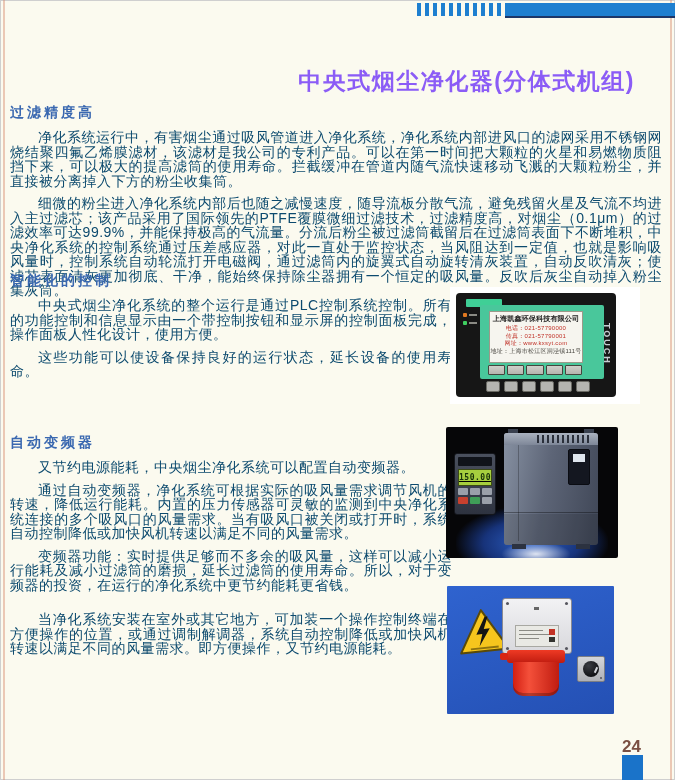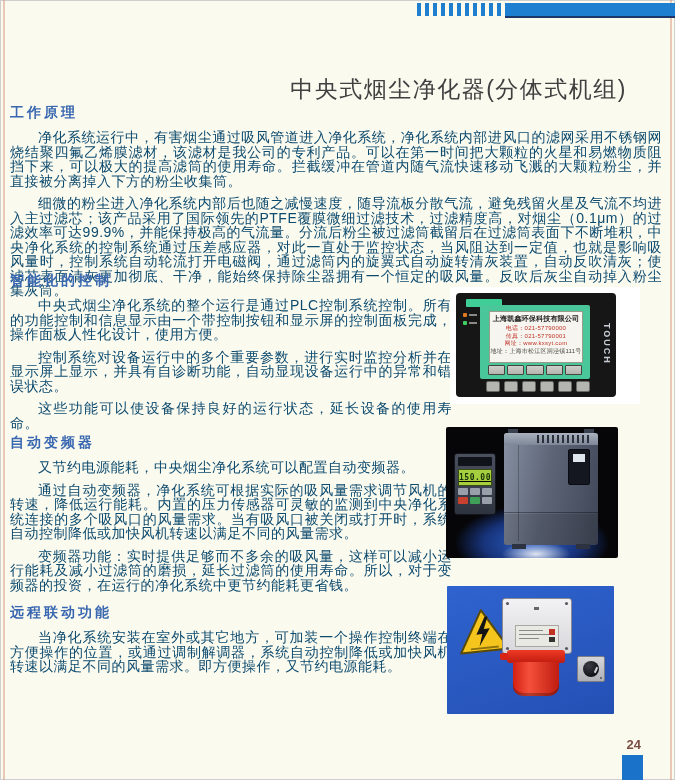--- a/index.html
+++ b/index.html
@@ -10,43 +10,43 @@
   .edge-left{left:3px;} .edge-right{right:3px;}
 
   
   .barcode{position:absolute;left:417px;top:3px;width:88px;height:13px;
            background:repeating-linear-gradient(90deg,#1e7fd0 0 4px,rgba(0,0,0,0) 4px 8px);}
   .topbar{position:absolute;left:505px;top:3px;width:170px;height:13px;background:#1e7fd0;
           border-bottom:2px solid #1c3668;}
   .logo{position:absolute;top:22px;right:56px;font-size:26px;font-weight:800;
         letter-spacing:4px;color:#2b2b33;}
   .logo .accent{color:#df3722;}
-  .title{position:absolute;top:62px;right:36px;margin:12px;font-size:23px;font-weight:normal;
-         letter-spacing:1.5px;color:#404040;}
+  .title{position:absolute;top:62px;right:36px;margin:4px;font-size:23px;font-weight:bold;
+         letter-spacing:1.5px;color:#8b5cf6;}
 
   
   .section{position:absolute;left:10px;}
   .section h2{margin:0 0 6px 0;font-size:14px;font-weight:bold;color:#3a68b0;letter-spacing:3px;}
   .section p{margin:8px 0 5px 0;font-size:14px;line-height:14.5px;letter-spacing:.5px;
              color:#0c4a6e;text-align:justify;text-indent:2em;}
   #sec1{top:104px;width:652px;}
   #sec2{top:272px;width:442px;}
   #sec3{top:434px;width:442px;}
   #sec4{top:604px;width:442px;}
 
   
   .photo-touch{position:absolute;left:450px;top:287px;width:190px;height:117px;background:#fff;}
   .hmi{position:absolute;left:6px;top:6px;width:160px;height:104px;background:#161616;
        border-radius:4px;}
   .hmi-label{position:absolute;left:10px;top:6px;width:36px;height:8px;background:#3fcf96;border-radius:1px;}
   .led{position:absolute;left:7px;width:4px;height:4px;border-radius:1px;}
   .led-dash{position:absolute;left:13px;width:8px;height:2px;background:#8a8a84;}
   .led1{top:20px;background:#e07820;} .dash1{top:21px;}
   .led2{top:28px;background:#3fcf60;} .dash2{top:29px;}
-  .hmi-screen{position:absolute;left:24px;top:12px;width:110px;height:74px;background:#49c79b;border-radius:2px;}
+  .hmi-screen{position:absolute;left:24px;top:12px;width:124px;height:74px;background:#49c79b;border-radius:2px;}
   .hmi-card{position:absolute;left:9px;top:6px;width:92px;height:50px;background:#f6f5ef;
             border:1px solid #9a9a8a;overflow:hidden;}
   .card-inner{width:125%;transform:scale(.8);transform-origin:0 0;text-align:center;}
   .card-company{font-size:9px;font-weight:bold;color:#222;margin-top:2px;}
   .card-line{font-size:7.5px;line-height:9.5px;color:#c03228;letter-spacing:.3px;}
   .card-line.dark{color:#44423c;}
   .screen-btns{position:absolute;left:8px;bottom:4px;width:94px;display:flex;gap:2px;}
   .screen-btns span{flex:1;height:8px;background:linear-gradient(#cfcfc9,#b5b5af);
                     border:1px solid #45453d;border-radius:1px;}
   .hmi-touch{position:absolute;right:4px;top:30px;writing-mode:vertical-rl;font-size:9px;
@@ -110,56 +110,54 @@
              background:linear-gradient(90deg,#d31f12,#f4503a 35%,#c01c10);
              box-shadow:inset 0 -3px 0 rgba(0,0,0,.25);}
   .knob-plate{position:absolute;left:130px;top:70px;width:26px;height:24px;border-radius:2px;
               background:linear-gradient(#d4d6da,#aeb0b6);border:1px solid #7c7e84;}
   .knob{position:absolute;left:5px;top:4px;width:16px;height:16px;border-radius:50%;
         background:radial-gradient(circle at 35% 30%,#3a3d44,#121317 70%);}
   .knob-notch{position:absolute;left:12px;top:6px;width:2px;height:6px;background:#cfd2d8;transform:rotate(25deg);}
   .knob-screw{position:absolute;right:2px;bottom:2px;width:2px;height:2px;border-radius:50%;background:#55555d;}
 
   
-  .page-num{position:absolute;right:34px;top:737px;font-size:13px;font-weight:bold;color:#7a4f42;}
+  .page-num{position:absolute;right:34px;top:737px;font-size:17px;font-weight:bold;color:#7a4f42;}
   .page-num-block{position:absolute;right:32px;top:755px;width:21px;height:25px;background:#1a73c9;}
 </style>
 </head>
 <body>
 
 <div class="page">
   <div class="edge edge-left"></div>
   <div class="edge edge-right"></div>
 
   <div class="barcode"></div>
   <div class="topbar"></div>
   <h1 class="title">中央式烟尘净化器(分体式机组)</h1>
 
   <div class="section" id="sec1">
-    <h2>工作原理</h2>
+    <h2>过滤精度高</h2>
     <p>净化系统运行中，有害烟尘通过吸风管道进入净化系统，净化系统内部进风口的滤网采用不锈钢网烧结聚四氟乙烯膜滤材，该滤材是我公司的专利产品。可以在第一时间把大颗粒的火星和易燃物质阻挡下来，可以极大的提高滤筒的使用寿命。拦截缓冲在管道内随气流快速移动飞溅的大颗粒粉尘，并直接被分离掉入下方的粉尘收集筒。</p>
     <p>细微的粉尘进入净化系统内部后也随之减慢速度，随导流板分散气流，避免残留火星及气流不均进入主过滤芯；该产品采用了国际领先的PTFE覆膜微细过滤技术，过滤精度高，对烟尘（0.1μm）的过滤效率可达99.9%，并能保持极高的气流量。分流后粉尘被过滤筒截留后在过滤筒表面下不断堆积，中央净化系统的控制系统通过压差感应器，对此一直处于监控状态，当风阻达到一定值，也就是影响吸风量时，控制系统自动轮流打开电磁阀，通过滤筒内的旋翼式自动旋转清灰装置，自动反吹清灰；使滤芯表面清灰更加彻底、干净，能始终保持除尘器拥有一个恒定的吸风量。反吹后灰尘自动掉入粉尘集灰筒。</p>
   </div>
 
   <div class="section" id="sec2">
     <h2>智能化的控制</h2>
     <p>中央式烟尘净化系统的整个运行是通过PLC控制系统控制。所有的功能控制和信息显示由一个带控制按钮和显示屏的控制面板完成，操作面板人性化设计，使用方便。</p>
-    <p>控制系统对设备运行中的多个重要参数，进行实时监控分析并在显示屏上显示，并具有自诊断功能，自动显现设备运行中的异常和错误状态。</p>
     <p>这些功能可以使设备保持良好的运行状态，延长设备的使用寿命。</p>
   </div>
 
   <div class="section" id="sec3">
     <h2>自动变频器</h2>
     <p>又节约电源能耗，中央烟尘净化系统可以配置自动变频器。</p>
     <p>通过自动变频器，净化系统可根据实际的吸风量需求调节风机的转速，降低运行能耗。内置的压力传感器可灵敏的监测到中央净化系统连接的多个吸风口的风量需求。当有吸风口被关闭或打开时，系统自动控制降低或加快风机转速以满足不同的风量需求。</p>
     <p>变频器功能：实时提供足够而不多余的吸风量，这样可以减小运行能耗及减小过滤筒的磨损，延长过滤筒的使用寿命。所以，对于变频器的投资，在运行的净化系统中更节约能耗更省钱。</p>
   </div>
 
   <div class="section" id="sec4">
-    <h2>远程联动功能</h2>
     <p>当净化系统安装在室外或其它地方，可加装一个操作控制终端在方便操作的位置，或通过调制解调器，系统自动控制降低或加快风机转速以满足不同的风量需求。即方便操作，又节约电源能耗。</p>
   </div>
 
   <div class="photo-touch">
     <div class="hmi">
       <div class="hmi-label"></div>
       <div class="led led1"></div>
       <div class="led-dash dash1"></div>
       <div class="led led2"></div>
       <div class="led-dash dash2"></div>

